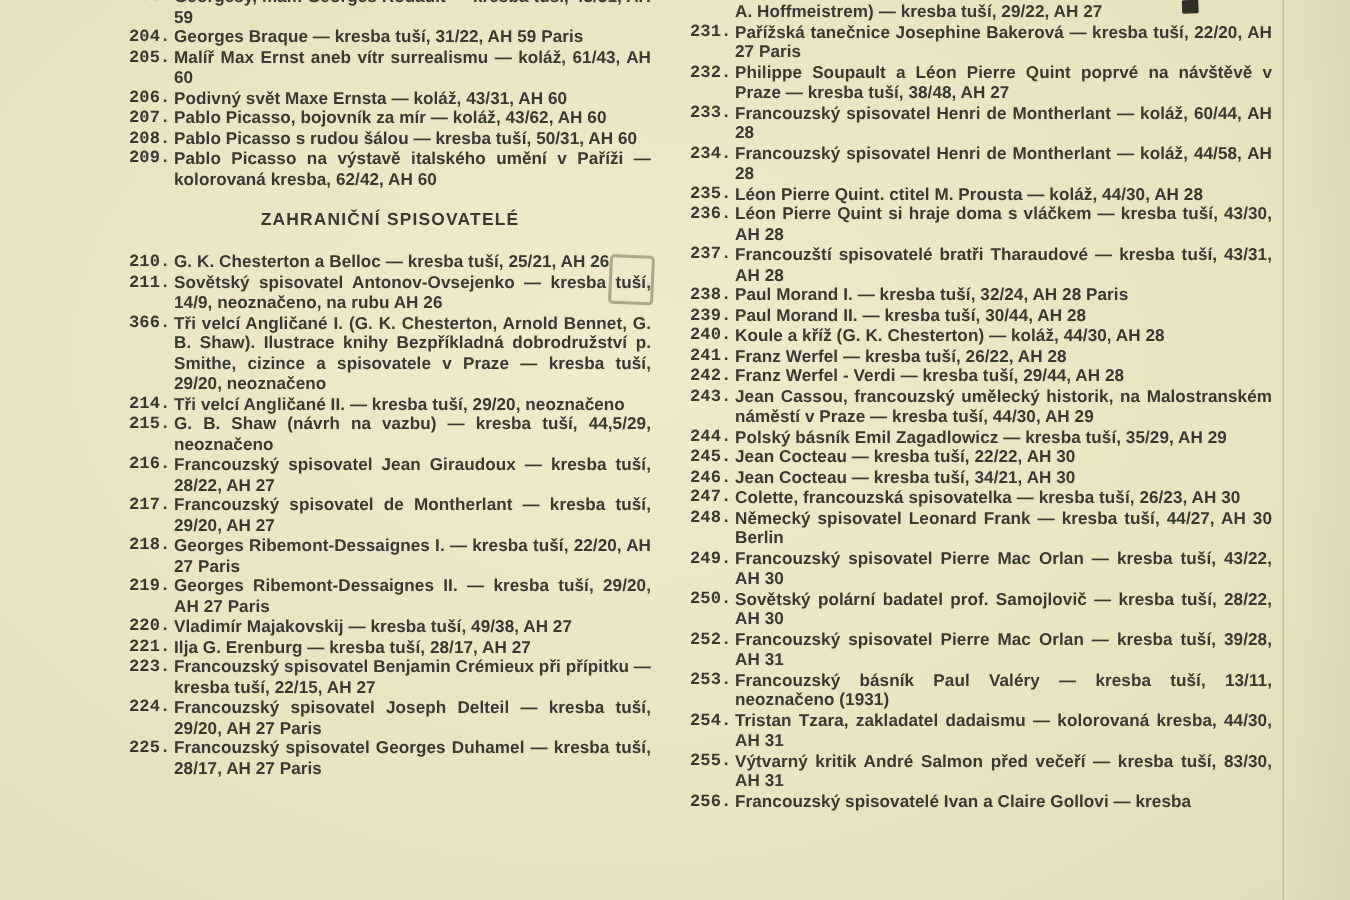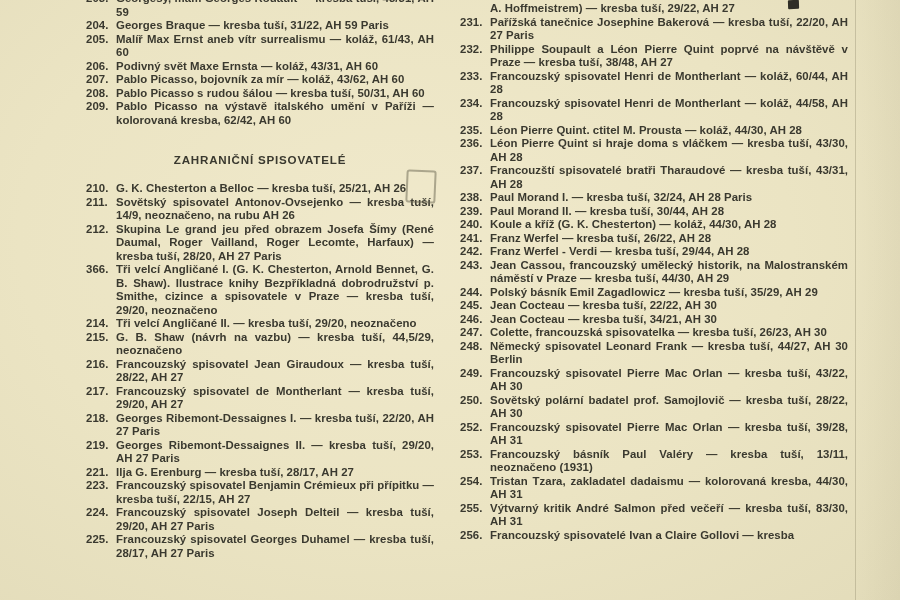--- a/index.html
+++ b/index.html
@@ -25,27 +25,28 @@
     display:flex;
     font-size:11.4px;
     line-height:13.5px;
     font-weight:700;
     letter-spacing:.05px;
     color:#3a392f;
   }
   .num{
     flex:0 0 30px;
     white-space:nowrap;
+    font-family:Liberation Mono, monospace;
   }
   .txt{
     flex:1;
     text-align:justify;
   }
   .section-heading{
-    margin:26px 0 16px 0;
+    margin:13px 0 16px 0;
     text-align:center;
     font-size:11.6px;
     font-weight:700;
     letter-spacing:.8px;
     color:#3a392f;
   }
   .pencil-mark{
     position:absolute;
     left:406px;top:170px;width:26px;height:29px;
     border:2px solid rgba(104,99,80,.5);
@@ -112,24 +113,20 @@
       <div id="left-main">
           <div class="entry">
             <span class="num">210.</span>
             <span class="txt">G. K. Chesterton a Belloc — kresba tuší, 25/21, AH 26</span>
           </div>
           <div class="entry">
             <span class="num">211.</span>
             <span class="txt">Sovětský spisovatel Antonov-Ovsejenko — kresba tuší, 14/9, neoznačeno, na rubu AH 26</span>
           </div>
           <div class="entry">
-            <span class="num">212.</span>
-            <span class="txt">Skupina Le grand jeu před obrazem Josefa Šímy (René Daumal, Roger Vailland, Roger Lecomte, Harfaux) — kresba tuší, 28/20, AH 27 Paris</span>
-          </div>
-          <div class="entry">
             <span class="num">366.</span>
             <span class="txt">Tři velcí Angličané I. (G. K. Chesterton, Arnold Bennet, G. B. Shaw). Ilustrace knihy Bezpříkladná dobrodružství p. Smithe, cizince a spisovatele v Praze — kresba tuší, 29/20, neoznačeno</span>
           </div>
           <div class="entry">
             <span class="num">214.</span>
             <span class="txt">Tři velcí Angličané II. — kresba tuší, 29/20, neoznačeno</span>
           </div>
           <div class="entry">
             <span class="num">215.</span>
             <span class="txt">G. B. Shaw (návrh na vazbu) — kresba tuší, 44,5/29, neoznačeno</span>
@@ -142,20 +139,24 @@
             <span class="num">217.</span>
             <span class="txt">Francouzský spisovatel de Montherlant — kresba tuší, 29/20, AH 27</span>
           </div>
           <div class="entry">
             <span class="num">218.</span>
             <span class="txt">Georges Ribemont-Dessaignes I. — kresba tuší, 22/20, AH 27 Paris</span>
           </div>
           <div class="entry">
             <span class="num">219.</span>
             <span class="txt">Georges Ribemont-Dessaignes II. — kresba tuší, 29/20, AH 27 Paris</span>
+          </div>
+          <div class="entry">
+            <span class="num">220.</span>
+            <span class="txt">Vladimír Majakovskij — kresba tuší, 49/38, AH 27</span>
           </div>
           <div class="entry">
             <span class="num">221.</span>
             <span class="txt">Ilja G. Erenburg — kresba tuší, 28/17, AH 27</span>
           </div>
           <div class="entry">
             <span class="num">223.</span>
             <span class="txt">Francouzský spisovatel Benjamin Crémieux při přípitku — kresba tuší, 22/15, AH 27</span>
           </div>
           <div class="entry">

